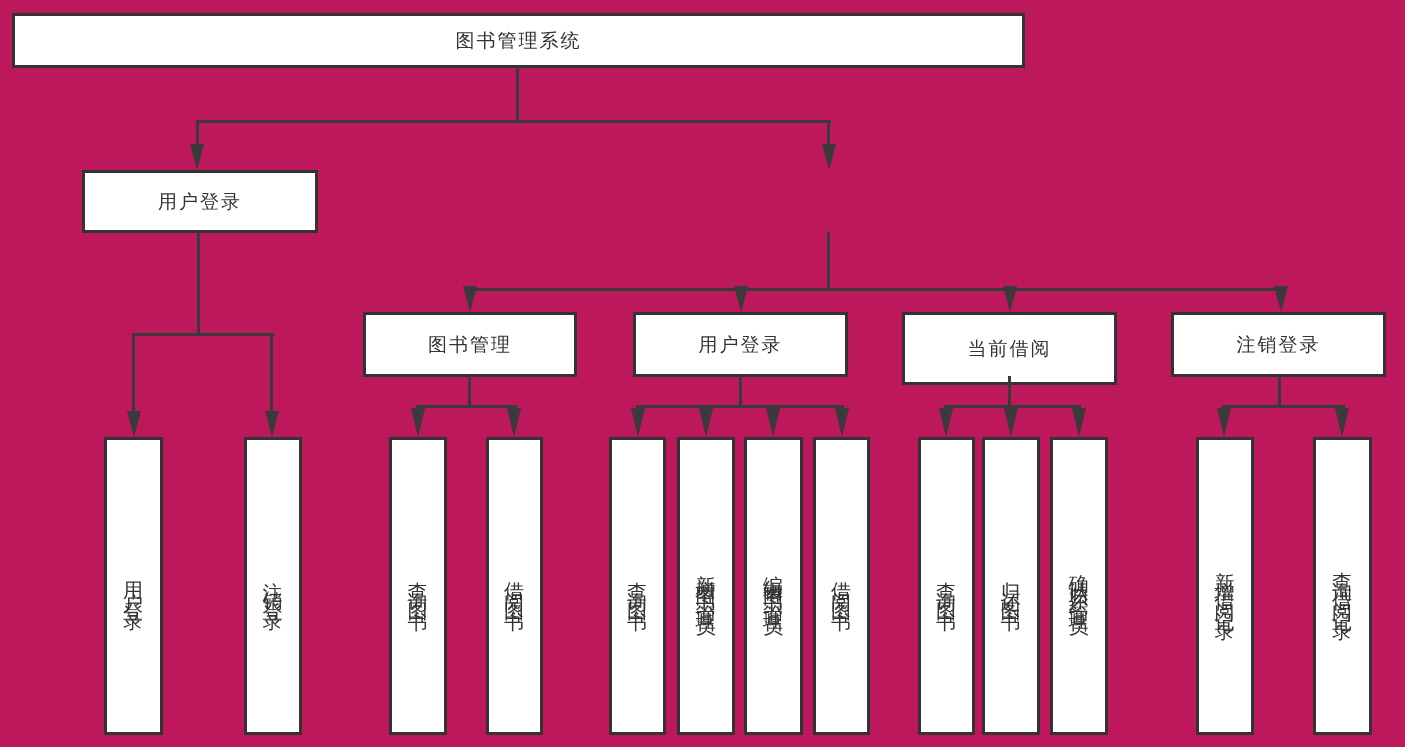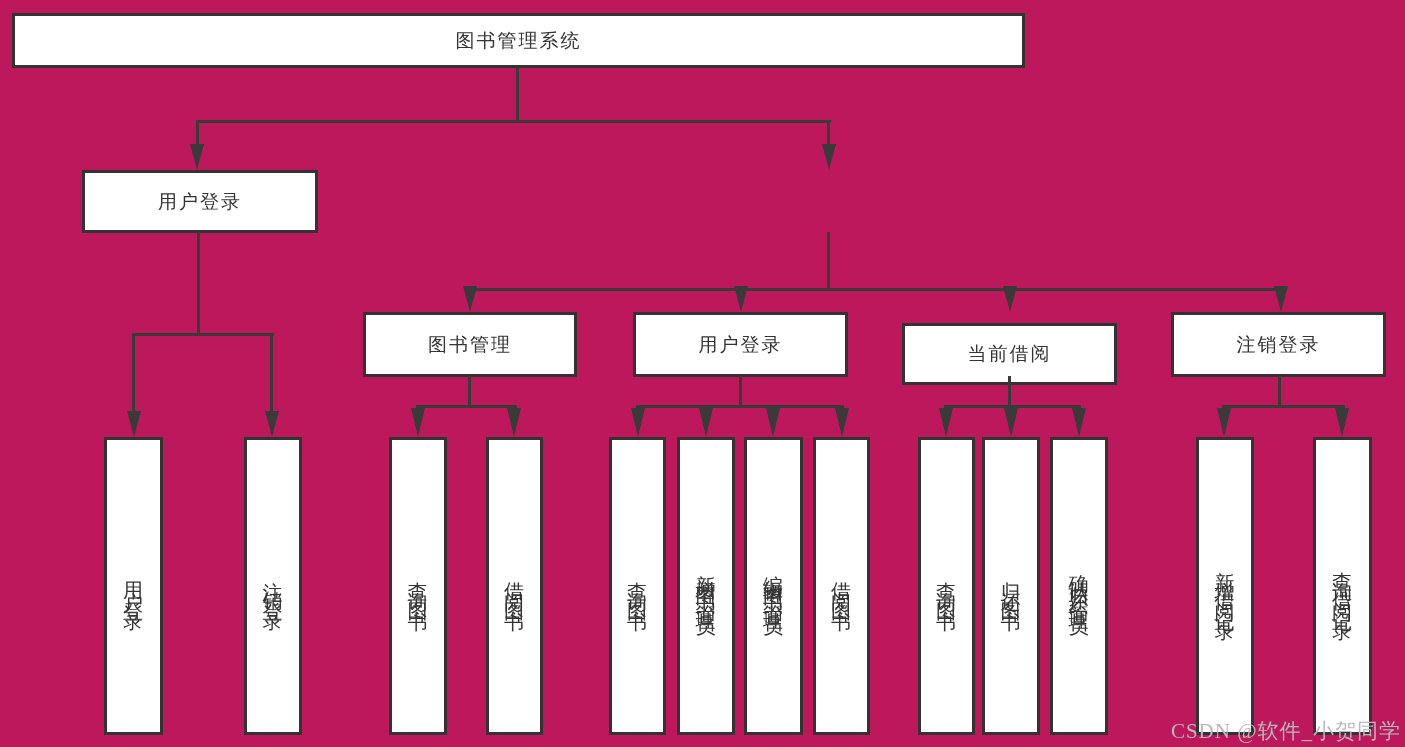--- a/index.html
+++ b/index.html
@@ -88,21 +88,21 @@
   <div class="arrow" style="left:734px;top:286px;"></div>
   <div class="arrow" style="left:1003px;top:286px;"></div>
   <div class="arrow" style="left:1274px;top:286px;"></div>
 
   <div class="box" style="left:363px;top:312px;width:214px;height:65px;">
     <span class="hlabel">图书管理</span>
   </div>
   <div class="box" style="left:633px;top:312px;width:215px;height:65px;">
     <span class="hlabel">用户登录</span>
   </div>
-  <div class="box" style="left:902px;top:323px;width:215px;height:62px;">
+  <div class="box" style="left:902px;top:312px;width:215px;height:73px;">
     <span class="hlabel">当前借阅</span>
   </div>
   <div class="box" style="left:1171px;top:312px;width:215px;height:65px;">
     <span class="hlabel">注销登录</span>
   </div>
 
   <div class="line" style="left:468px;top:376px;width:3px;height:31px;"></div>
   <div class="line" style="left:416px;top:405px;width:101px;height:3px;"></div>
   <div class="arrow" style="left:411px;top:408px;border-top-width:29px;"></div>
   <div class="arrow" style="left:507px;top:408px;border-top-width:29px;"></div>
@@ -162,15 +162,14 @@
     <span class="vtext" style="letter-spacing:6px;">确认归还（管理员）</span>
   </div>
 
   <div class="box" style="left:1196px;top:437px;width:58px;height:298px;">
     <span class="vtext">新增借阅记录</span>
   </div>
   <div class="box" style="left:1313px;top:437px;width:59px;height:298px;">
     <span class="vtext">查询借阅记录</span>
   </div>
 
-  <div class="watermark">CSDN @软件_小贺同学</div>
 
 </div>
 
 </body></html>

